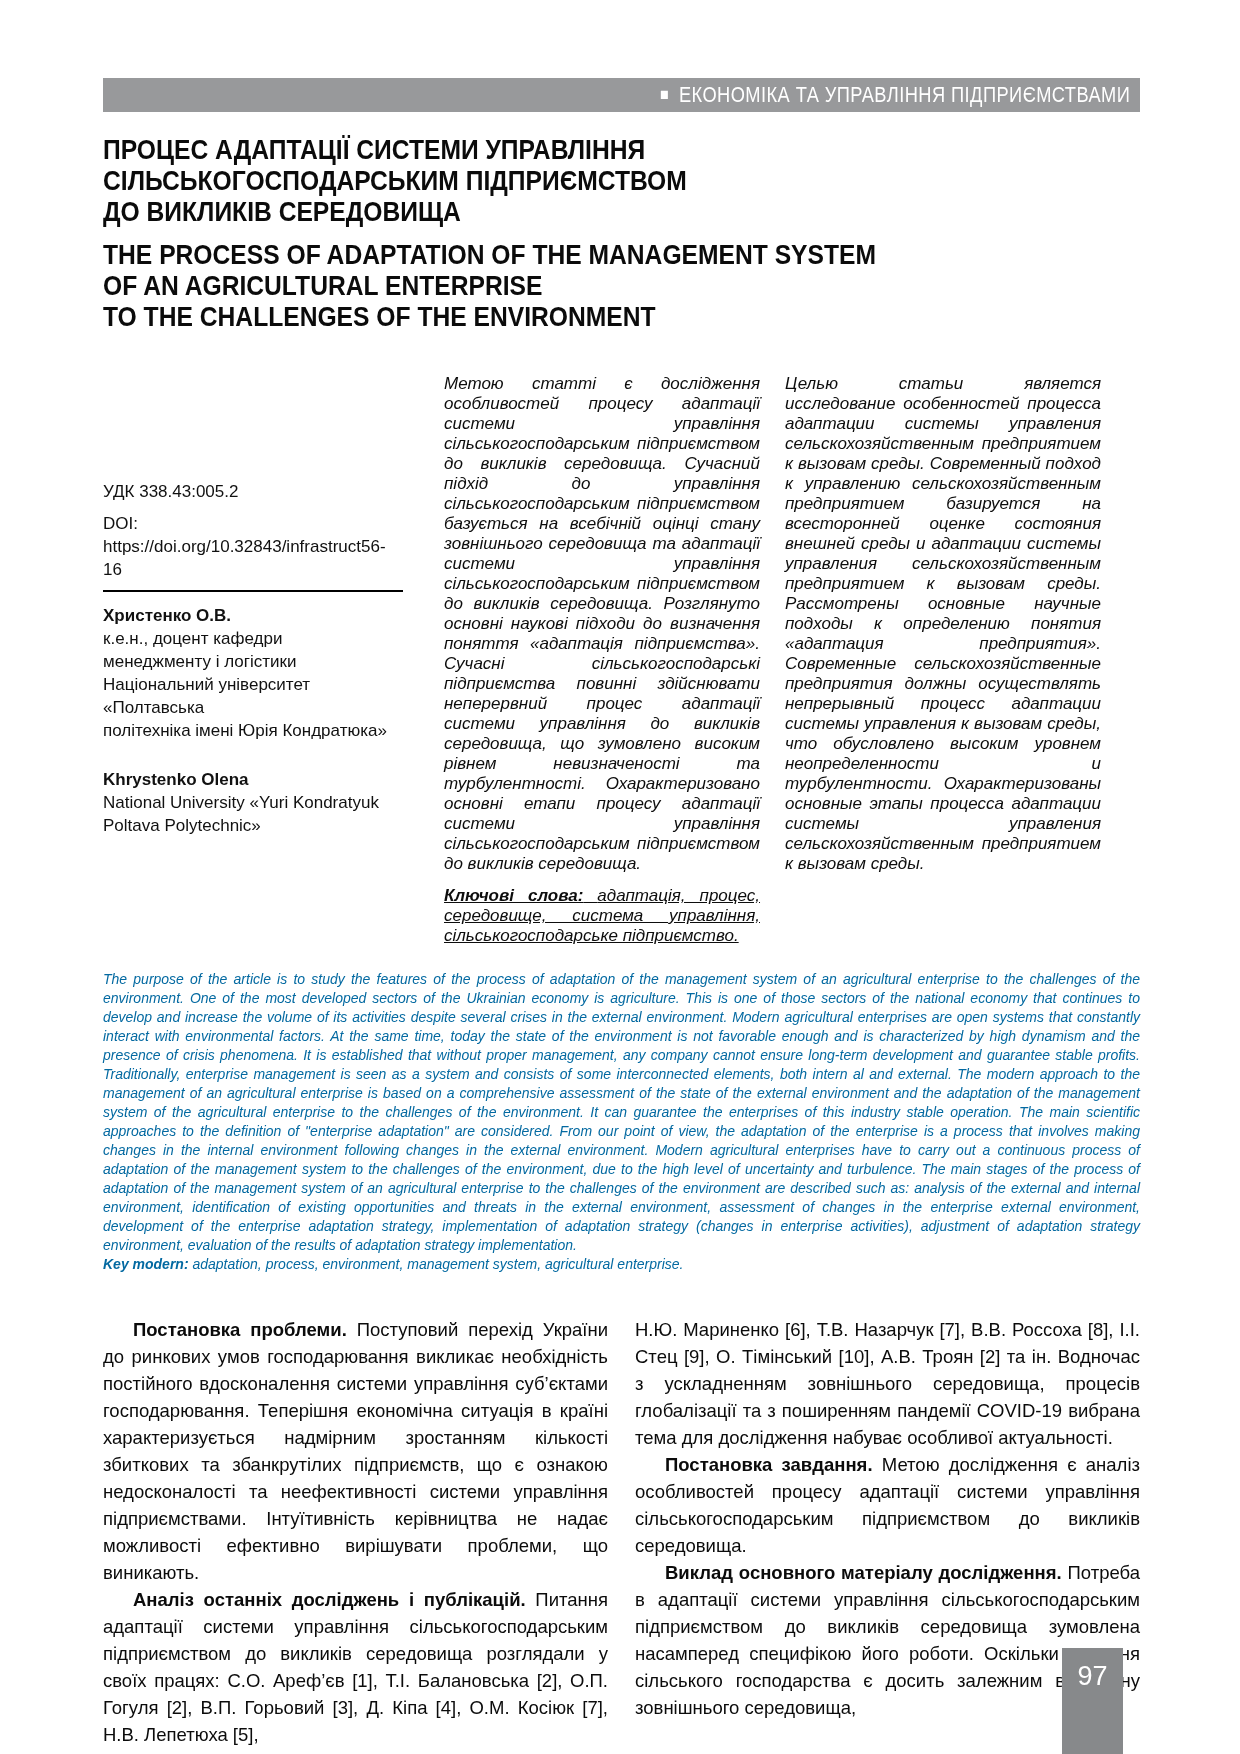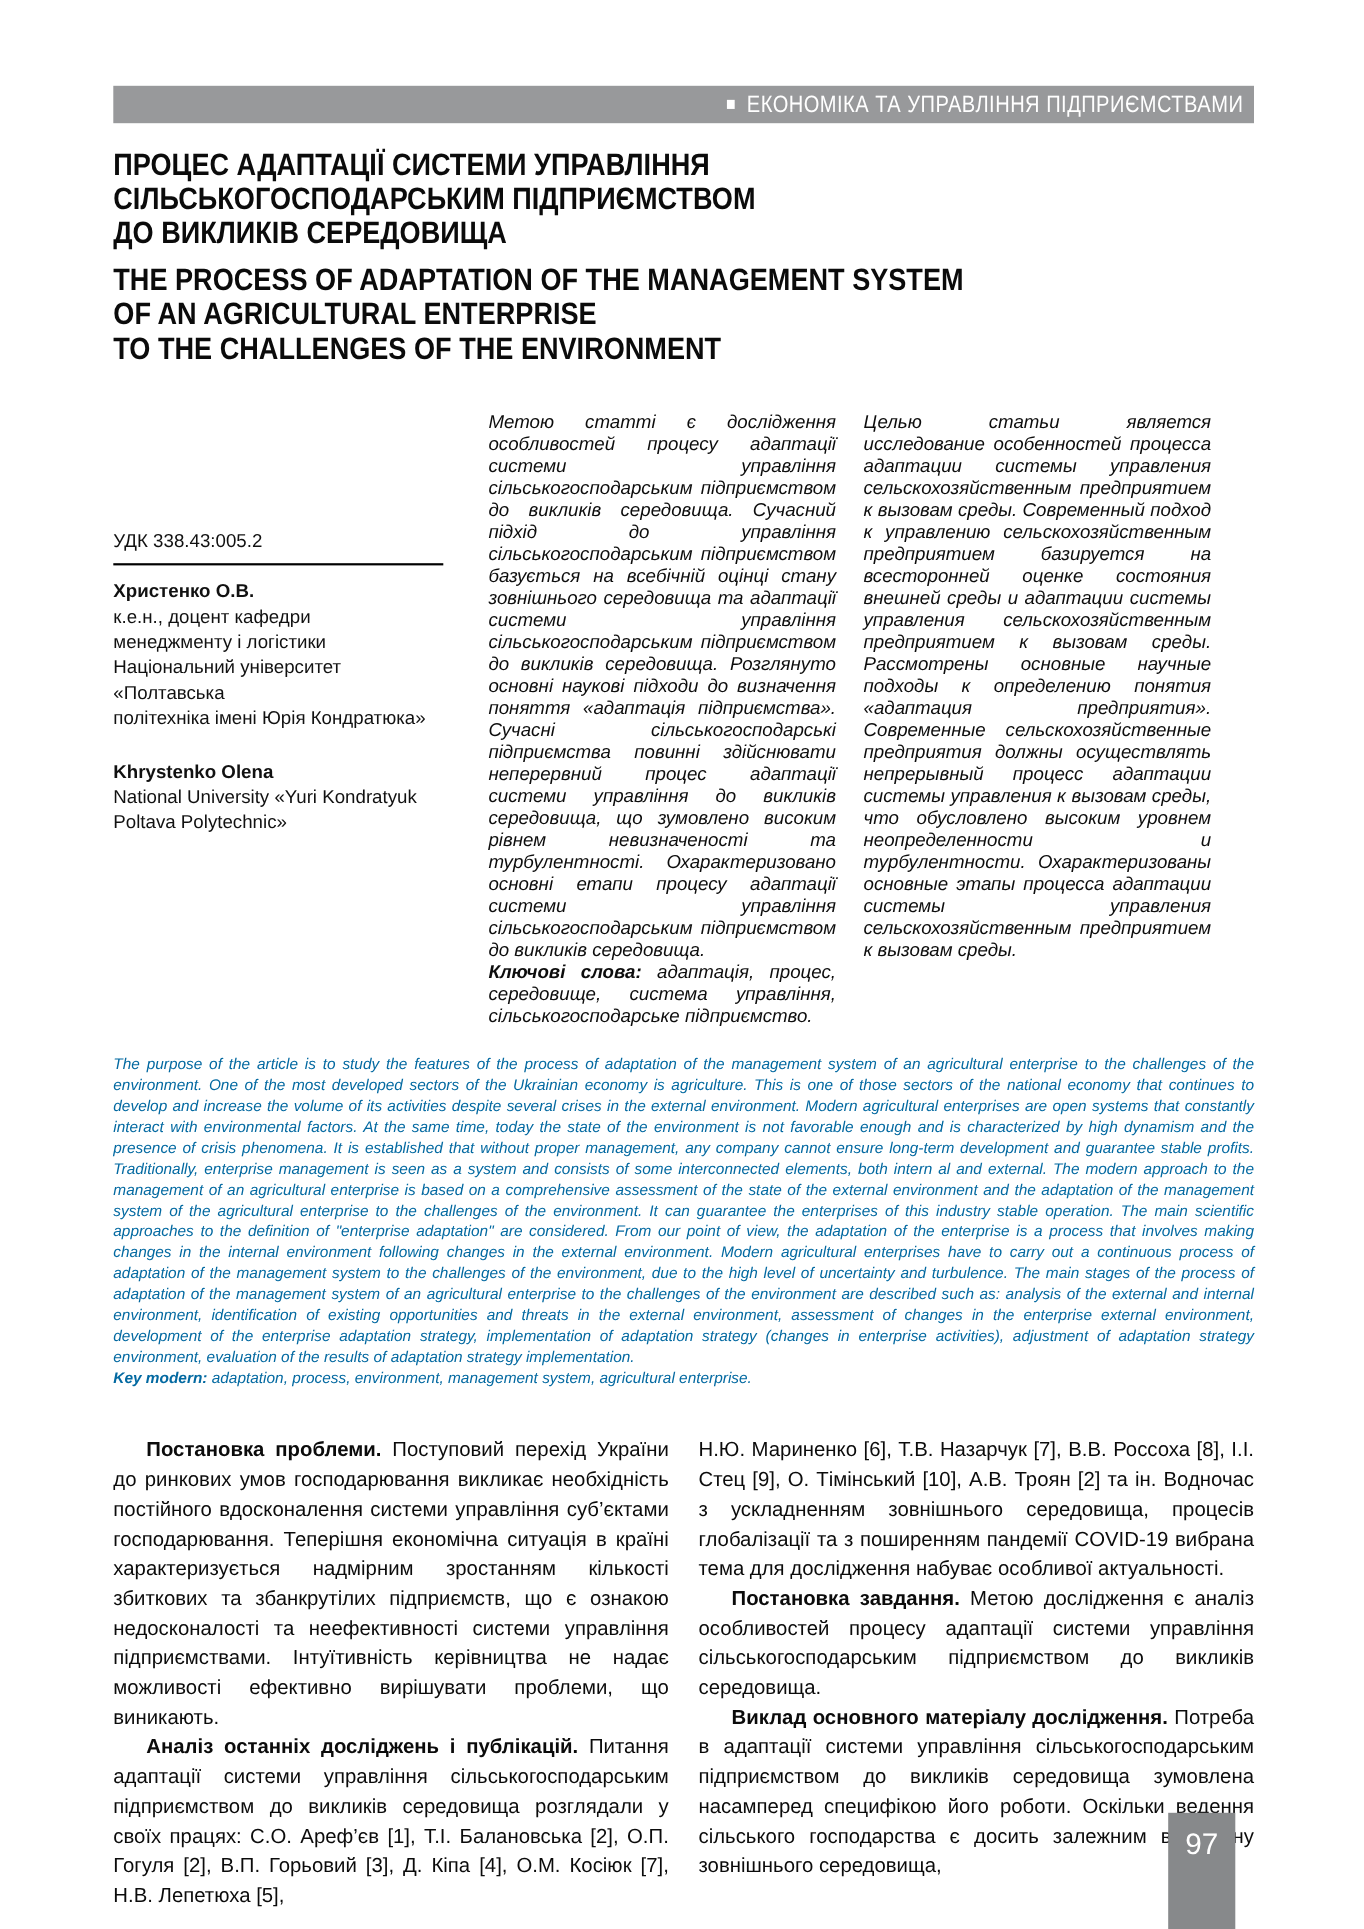--- a/index.html
+++ b/index.html
@@ -58,21 +58,21 @@
     flex:none;
     width:316px;
     font-style:italic;
     font-size:17px;
     line-height:20px;
     text-align:justify;
     color:#0d0d0d;
   }
   .abs-uk { margin-left:41px; }
   .abs-ru { margin-left:25px; }
-  .abs-kw { margin-top:0; }
+  .abs-kw { margin-top:12px;text-decoration:underline; }
   .kw-label { font-weight:bold; }
 
   
   .abstract-en {
     margin-top:24px;
     font-style:italic;
     font-size:14px;
     line-height:19px;
     text-align:justify;
     color:#0369a1;
@@ -127,20 +127,21 @@
     <div class="title-en">
       <div>THE PROCESS OF ADAPTATION OF THE MANAGEMENT SYSTEM</div>
       <div>OF AN AGRICULTURAL ENTERPRISE</div>
       <div>TO THE CHALLENGES OF THE ENVIRONMENT</div>
     </div>
 
     <div class="meta-row">
 
       <div class="meta-col">
         <div class="udc">УДК 338.43:005.2</div>
+        <div class="doi">DOI: https://doi.org/10.32843/infrastruct56-16</div>
         <hr class="meta-rule">
         <div class="author-name">Христенко О.В.</div>
         <div>к.е.н., доцент кафедри</div>
         <div>менеджменту і логістики</div>
         <div>Національний університет «Полтавська</div>
         <div>політехніка імені Юрія Кондратюка»</div>
         <div class="author-block-en">
           <div class="author-name">Khrystenko Olena</div>
           <div>National University «Yuri Kondratyuk</div>
           <div>Poltava Polytechnic»</div>

